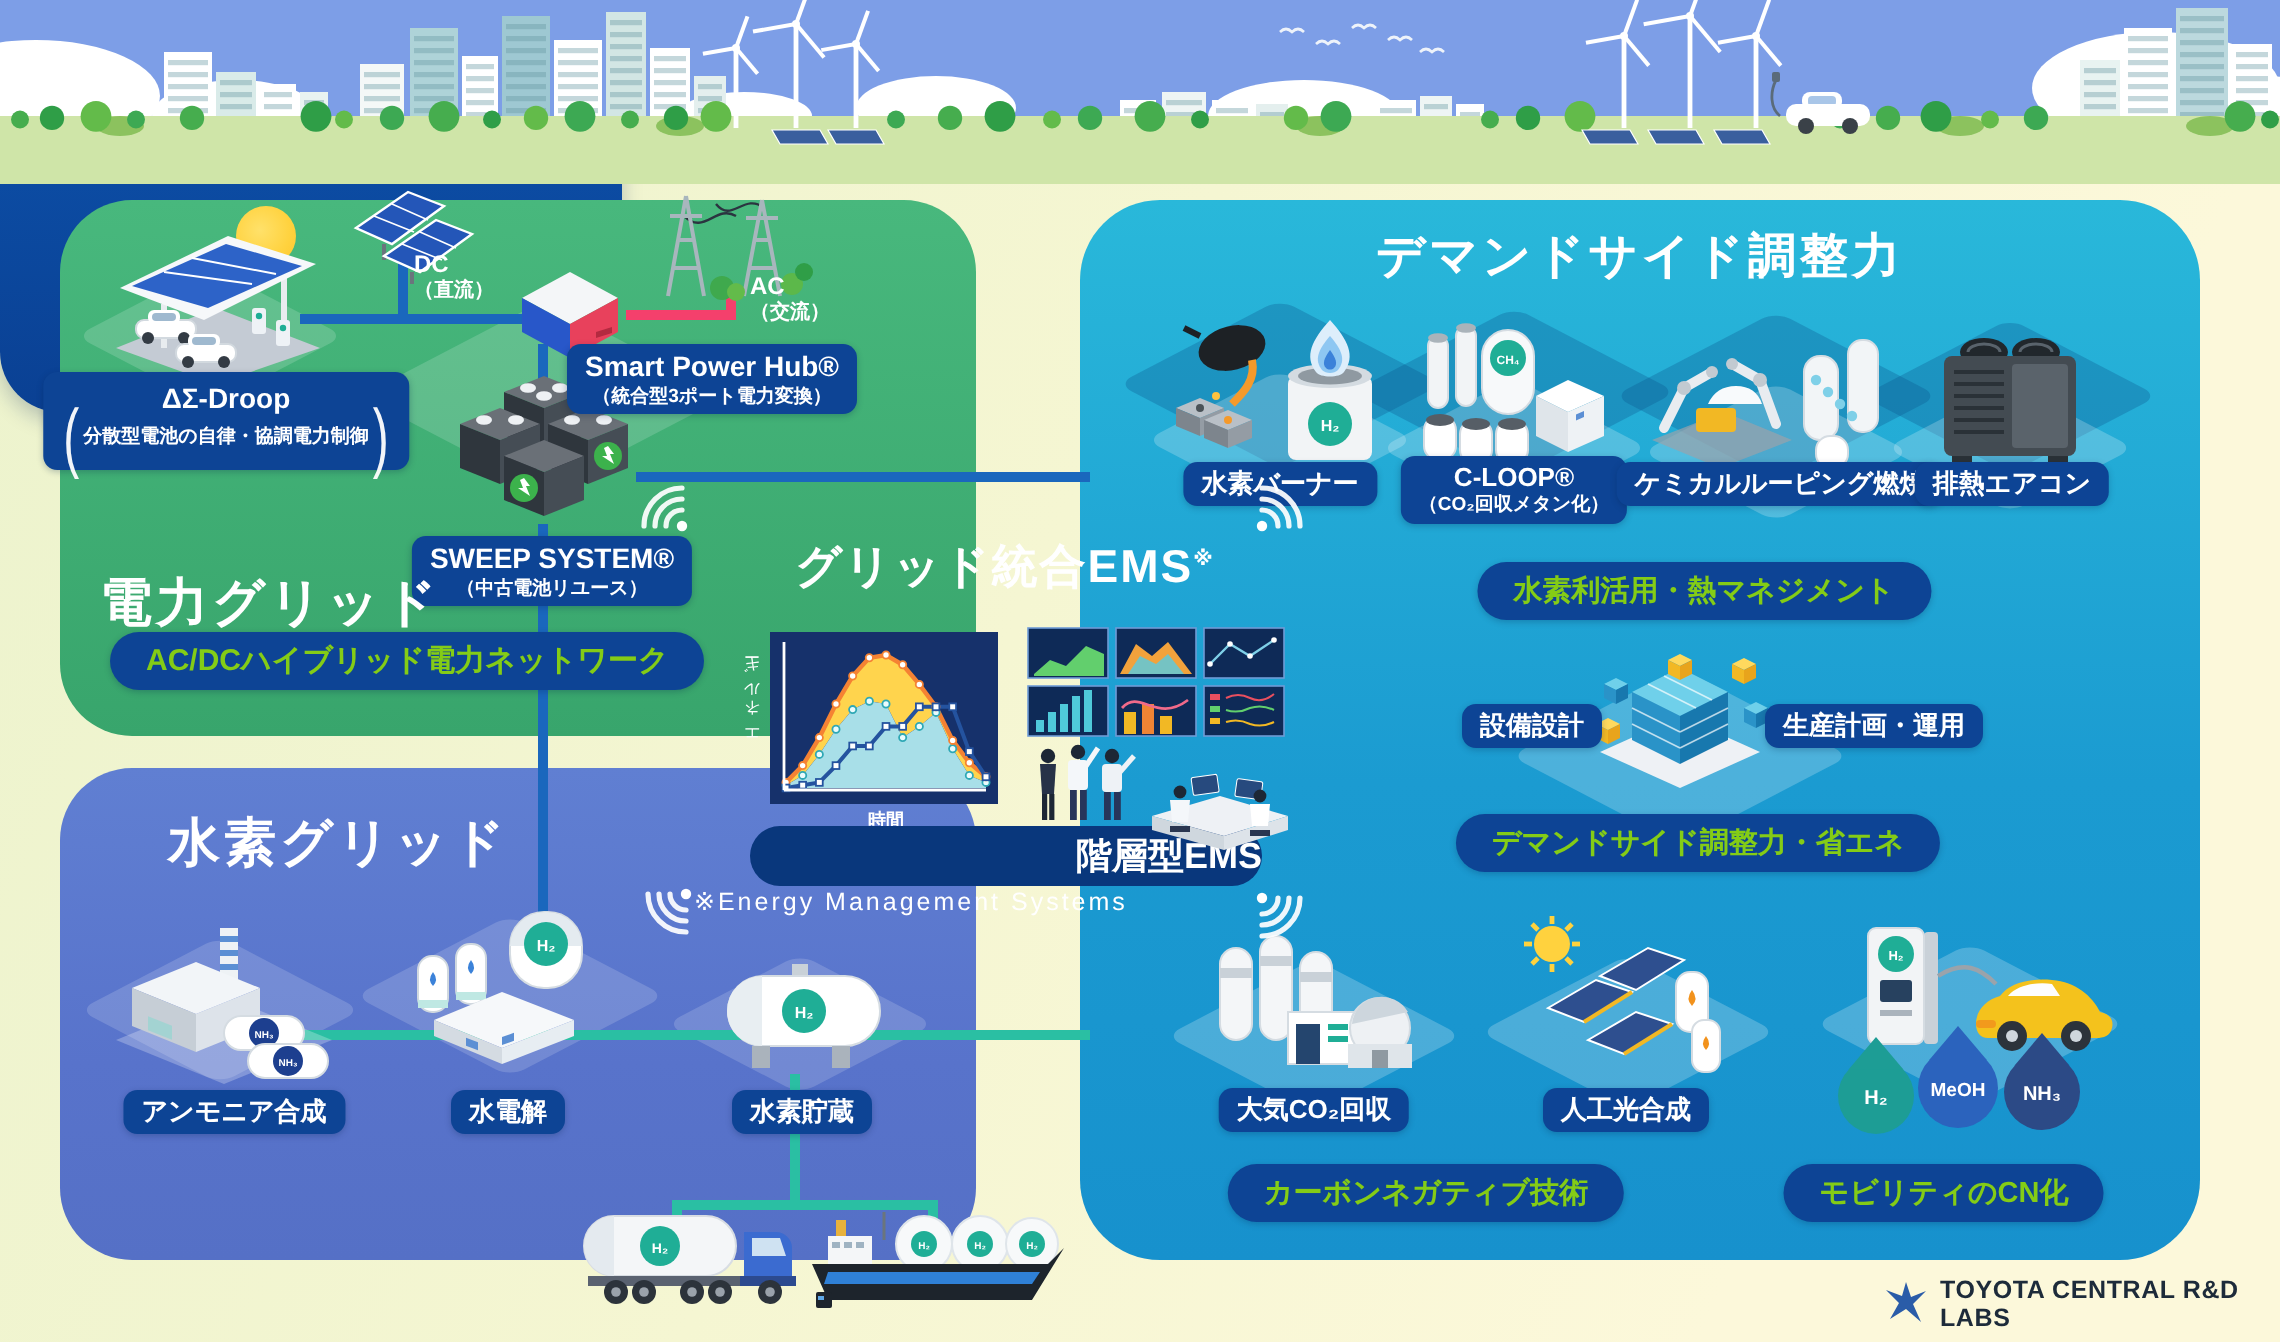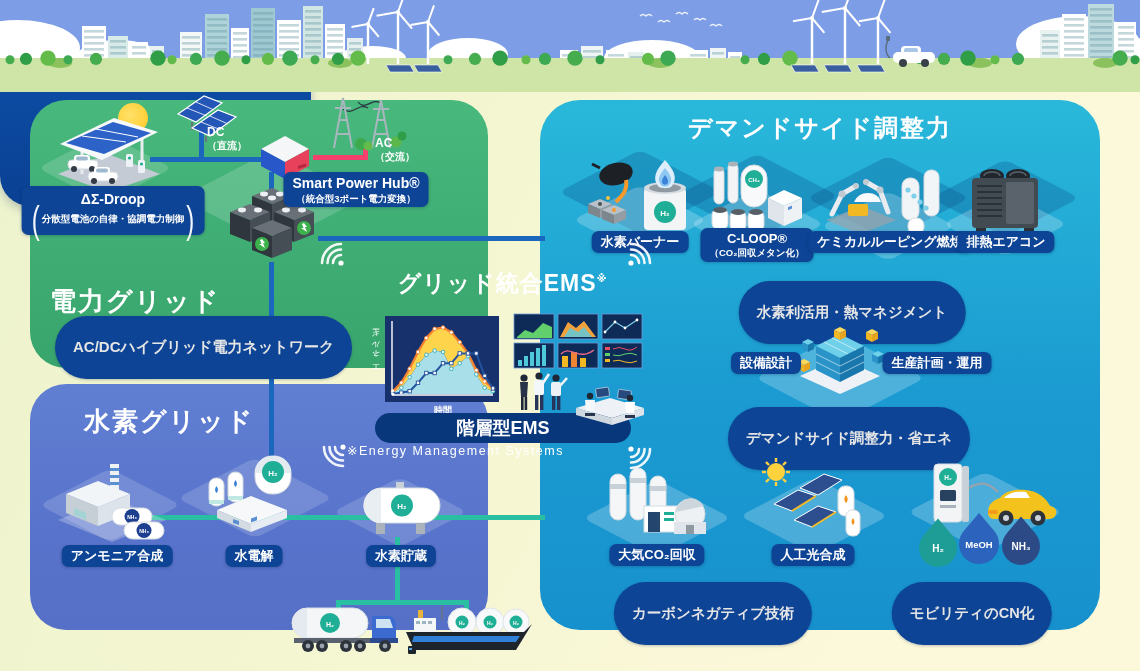--- a/index.html
+++ b/index.html
@@ -10,40 +10,40 @@
   .panel{position:absolute;border-radius:36px;}
   #power-panel{left:30px;top:100px;width:458px;height:268px;background:linear-gradient(180deg,#48b87d,#38a56c);}
   #hydrogen-panel{left:30px;top:384px;width:458px;height:246px;background:linear-gradient(180deg,#607fd2 0%,#5873cb 60%,#5570c6 100%);}
   #demand-panel{left:540px;top:100px;width:560px;height:530px;border-radius:40px;background:linear-gradient(180deg,#29b8da 0%,#1b9bd1 55%,#1791cd 100%);}
   #ems-panel{left:347px;top:262px;width:311px;height:206px;border-radius:30px;background:linear-gradient(180deg,#0d54ae,#0a4093);box-shadow:0 4px 10px rgba(10,40,90,.25);}
   .panel-title{position:absolute;color:#fff;font-weight:bold;font-size:26px;letter-spacing:2px;white-space:nowrap;}
   .tag{position:absolute;background:#0d4495;color:#fff;font-weight:bold;font-size:13px;line-height:1.25;
        padding:3px 9px;border-radius:7px;display:flex;flex-direction:column;align-items:center;justify-content:center;
        text-align:center;white-space:nowrap;transform:translateX(-50%);box-shadow:0 1px 3px rgba(0,30,70,.25);}
   .tag .sub{font-size:9.5px;font-weight:bold;}
-  .pill{position:absolute;background:#0d4495;color:#e5e5e5;font-weight:bold;font-size:14.5px;
-        padding:22px 18px;border-radius:999px;white-space:nowrap;text-align:right;
+  .pill{position:absolute;background:#0d4495;color:#84cc16;font-weight:bold;font-size:14.5px;
+        padding:5px 18px;border-radius:999px;white-space:nowrap;text-align:right;
         transform:translateX(-50%);box-shadow:0 1px 3px rgba(0,30,70,.25);}
   .pill-left{transform:none;}
   .dia{position:absolute;border-radius:10px;transform:translate(-50%,-50%) scaleY(.52) rotate(45deg);}
   .dia-light{background:rgba(255,255,255,.16);}
   .dia-light2{background:rgba(255,255,255,.22);}
   .dia-dark{background:rgba(9,84,140,.30);}
   .line{position:absolute;}
   .line-blue{background:#1a67bd;}
   .line-teal{background:#2abfa3;}
   .line-pink{background:#f4406c;}
   .wlabel{position:absolute;color:#fff;font-weight:bold;line-height:1.15;}
   .wlabel .big{font-size:12px;}
   .wlabel .small{font-size:10px;}
   .paren{font-size:24px;font-weight:400;line-height:.9;transform:scaleY(1.6);opacity:.95;}
   #ems-title{position:absolute;left:347px;top:268px;width:311px;text-align:center;color:#fff;font-weight:bold;font-size:23px;letter-spacing:1px;}
   #ems-title sup{font-size:10px;font-weight:bold;}
   #ems-pill{position:absolute;left:503px;top:413px;background:#09377c;color:#fff;font-weight:bold;font-size:18px;
-            padding:3px 0;width:256px;border-radius:999px;text-align:center;transform:translateX(-50%);}
+            padding:3px 0;width:256px;border-radius:999px;text-align:right;transform:translateX(-50%);}
   #ems-foot{position:absolute;left:347px;top:443px;width:311px;text-align:left;color:#fff;font-size:12.5px;letter-spacing:1.5px;}
   #ems-ylabel{position:absolute;left:372px;top:332px;color:#fff;font-size:8px;writing-mode:vertical-rl;transform:rotate(180deg);letter-spacing:1px;}
   #ems-xlabel{position:absolute;left:388px;top:404px;width:110px;text-align:center;color:#fff;font-size:9px;font-weight:bold;}
   #demand-title{position:absolute;left:540px;top:112px;width:560px;text-align:center;color:#fff;font-weight:bold;font-size:24px;letter-spacing:2px;}
   #logo{position:absolute;left:942px;top:638px;display:flex;align-items:center;gap:6px;}
   #logo span{font-weight:bold;font-size:12.5px;color:#1d2b3a;letter-spacing:.3px;}
   .sun{position:absolute;border-radius:50%;background:radial-gradient(circle at 40% 40%,#ffe16a,#ffd23e 60%,#fdc52c);}
   svg{display:block;overflow:visible;}
   .badge-t{fill:#fff;font-weight:bold;text-anchor:middle;font-family:"Liberation Sans",sans-serif;}
 </style>
@@ -450,20 +450,24 @@
   <div class="wlabel" style="left:375px;top:137px">
     <div class="big">AC</div>
     <div class="small">（交流）</div>
   </div>
 
   <div class="tag" style="left:356px;top:172px">
     <span style="font-size:14px">Smart Power Hub®</span>
     <span class="sub">（統合型3ポート電力変換）</span>
   </div>
 
+  <div class="tag" style="left:276px;top:268px">
+    <span style="font-size:14px">SWEEP SYSTEM®</span>
+    <span class="sub">（中古電池リユース）</span>
+  </div>
 
   <div class="panel-title" style="left:50px;top:284px">電力グリッド</div>
   <div class="pill pill-left" style="left:55px;top:316px;font-size:15px">AC/DCハイブリッド電力ネットワーク</div>
 
   <div class="panel-title" style="left:84px;top:404px">水素グリッド</div>
 
   <svg class="abs" style="left:54px;top:460px" width="114" height="84" viewBox="0 0 114 84">
     <polygon points="4,60 58,38 112,60 58,82" fill="rgba(255,255,255,.25)"></polygon>
     <rect x="56" y="4" width="9" height="28" fill="#eef2f5"></rect>
       <rect x="56" y="8" width="9" height="3" fill="#5b8fd4"></rect>
@@ -962,14 +966,20 @@
   </svg>
   <svg class="abs" style="left:626px;top:444px;transform:rotate(180deg)" width="30" height="30" viewBox="0 0 30 30">
     <g stroke="#fff" stroke-width="2.6" fill="none" opacity=".92" stroke-linecap="round">
       <path d="M17,25 A8,8 0 0 1 25,17"></path>
         <path d="M11.5,25 A13.5,13.5 0 0 1 25,11.5"></path>
         <path d="M6,25 A19,19 0 0 1 25,6"></path>
     </g>
       <circle cx="25" cy="25" r="2.6" fill="#fff"></circle>
   </svg>
 
+  <div id="logo">
+    <svg width="22" height="22" viewBox="0 0 22 22">
+      <path d="M11,0 L13.5,7.5 L21,4.5 L14.5,11 L18.5,20 L11,13.5 L3,18.5 L7.5,10.5 L1,4 L9,7 Z" fill="#2a5ca8"></path>
+    </svg>
+    <span>TOYOTA CENTRAL R&amp;D LABS</span>
+  </div>
 
 </div>
 
 </body></html>

